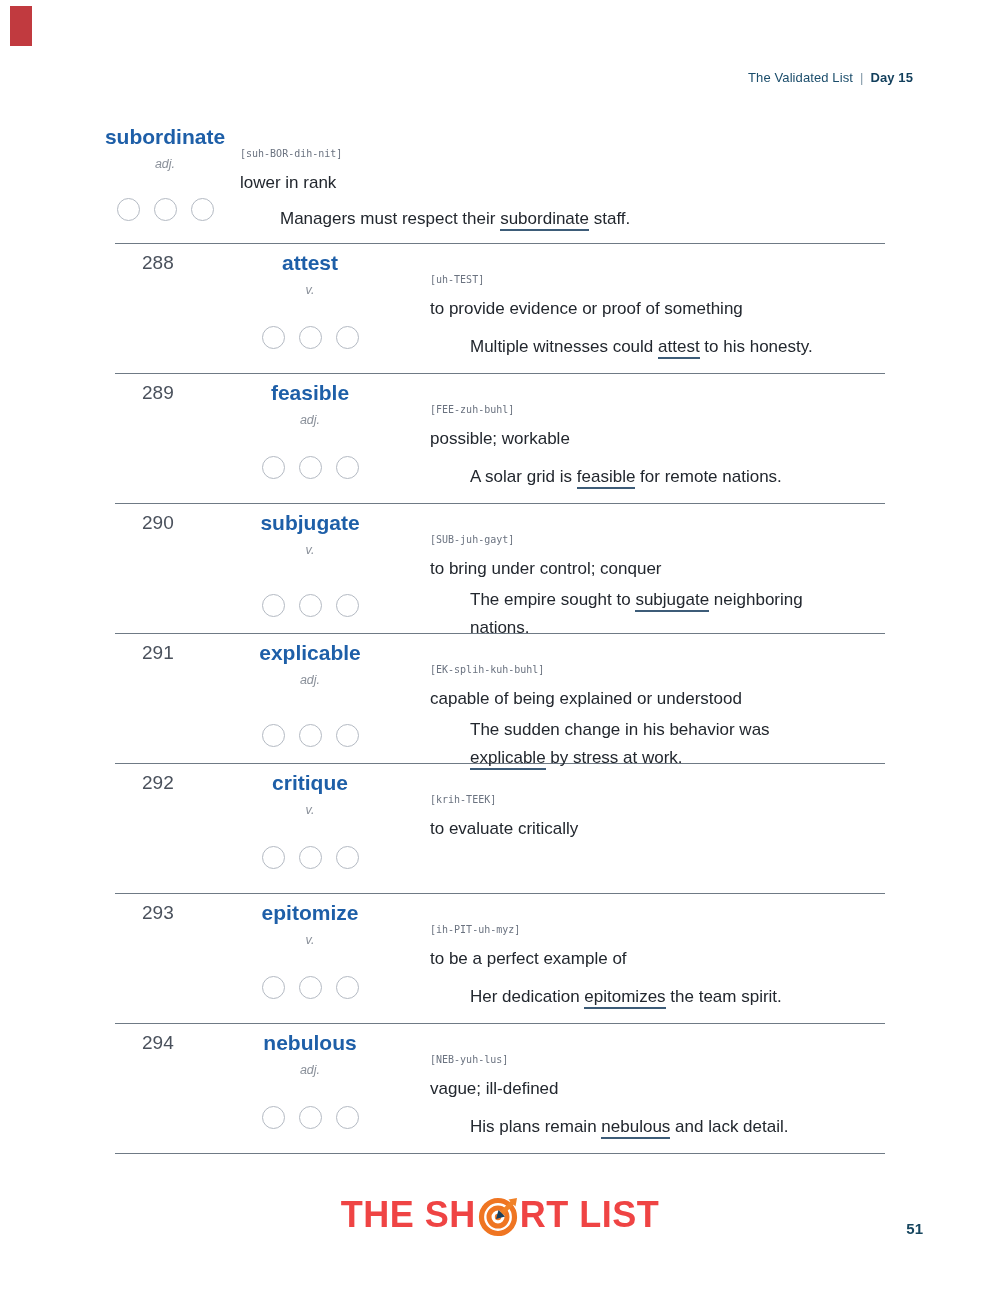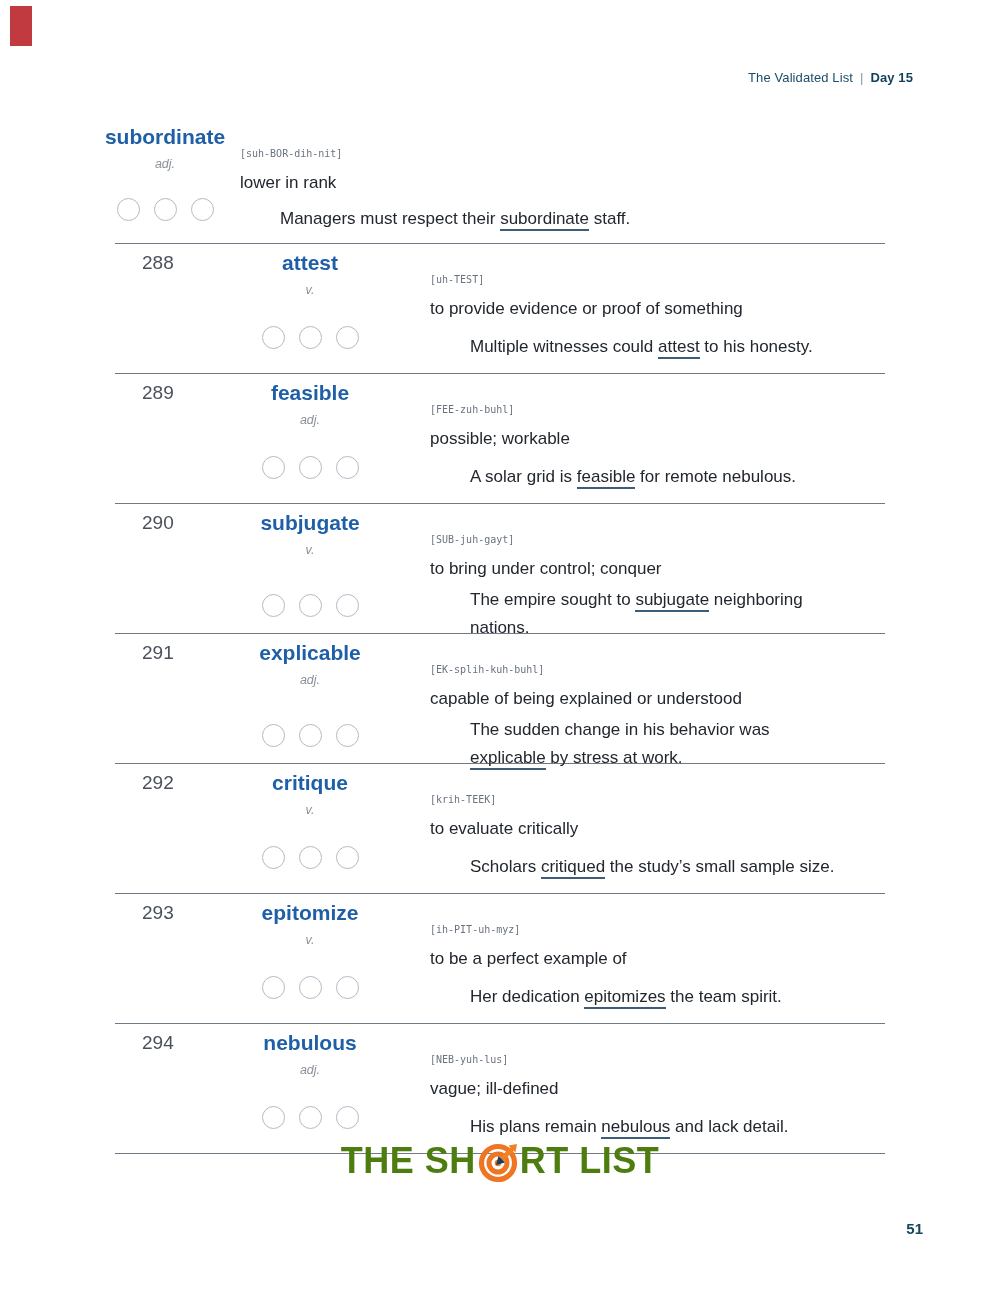--- a/index.html
+++ b/index.html
@@ -33,23 +33,23 @@
   .pron{margin-top:28px;font-family:"DejaVu Sans Mono",monospace;font-size:10px;color:#6b7380;line-height:15px;}
   .def{margin-top:11px;font-size:17px;color:#22272e;line-height:22px;}
   .example-zone{
     flex:1;display:flex;flex-direction:column;justify-content:center;
     padding:6px 0 6px 40px;font-size:17px;color:#22272e;
   }
   .example-line{line-height:28px;white-space:nowrap;}
   .u{border-bottom:2px solid #3d5c78;padding-bottom:1px;}
 
   .footer-logo{
-    position:absolute;top:1134px;left:0;width:1000px;height:48px;
-    display:flex;justify-content:center;align-items:flex-end;
-    font-size:36px;font-weight:bold;color:#4d7c0f;letter-spacing:.5px;white-space:nowrap;
+    position:absolute;top:1194px;left:0;width:1000px;height:48px;
+    display:flex;justify-content:center;align-items:flex-start;
+    font-size:36px;font-weight:bold;color:#ef4444;letter-spacing:.5px;white-space:nowrap;
   }
   .footer-logo svg{margin:0 1px;transform:translateY(2px);}
   .page-number{
     position:absolute;top:1220px;right:77px;font-size:15px;font-weight:bold;color:#17465f;
   }
 </style>
 </head>
 <body>
 
 <div class="corner-mark"></div>
@@ -106,21 +106,21 @@
       <div class="circles">
           <div class="circle"></div>
           <div class="circle"></div>
           <div class="circle"></div>
         </div>
     </div>
     <div class="col-content">
       <div class="pron">[FEE-zuh-buhl]</div>
       <div class="def">possible; workable</div>
       <div class="example-zone">
-          <div class="example-line"><span>A solar grid is </span><span class="u">feasible</span><span> for remote nebulous.</span></div>
+          <div class="example-line"><span>A solar grid is </span><span class="u">feasible</span><span> for remote nations.</span></div>
         </div>
     </div>
   </div>
 
   <div class="entry">
     <div class="col-num">290</div>
     <div class="col-word">
       <div class="word">subjugate</div>
       <div class="pos">v.</div>
       <div class="circles">
@@ -167,23 +167,20 @@
       <div class="pos">v.</div>
       <div class="circles">
           <div class="circle"></div>
           <div class="circle"></div>
           <div class="circle"></div>
         </div>
     </div>
     <div class="col-content">
       <div class="pron">[krih-TEEK]</div>
       <div class="def">to evaluate critically</div>
-      <div class="example-zone">
-          <div class="example-line"><span>Scholars </span><span class="u">critiqued</span><span> the study’s small sample size.</span></div>
-        </div>
     </div>
   </div>
 
   <div class="entry">
     <div class="col-num">293</div>
     <div class="col-word">
       <div class="word">epitomize</div>
       <div class="pos">v.</div>
       <div class="circles">
           <div class="circle"></div>

